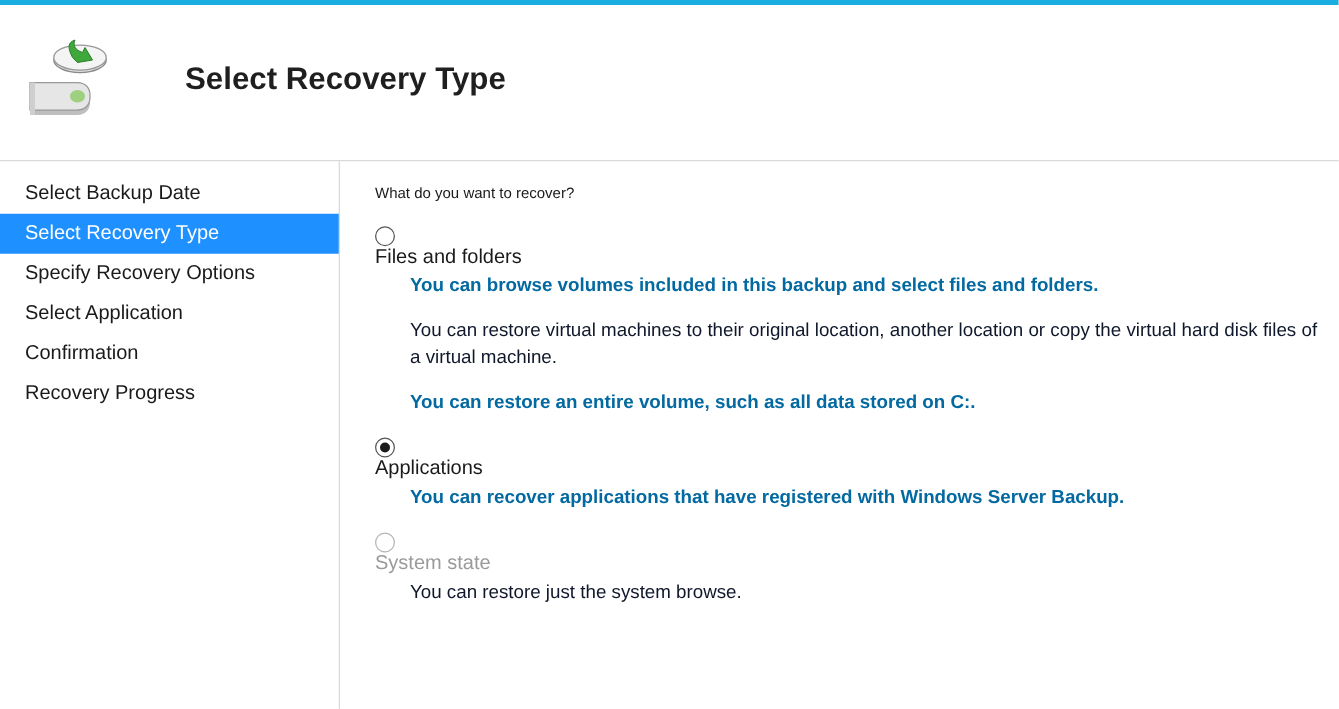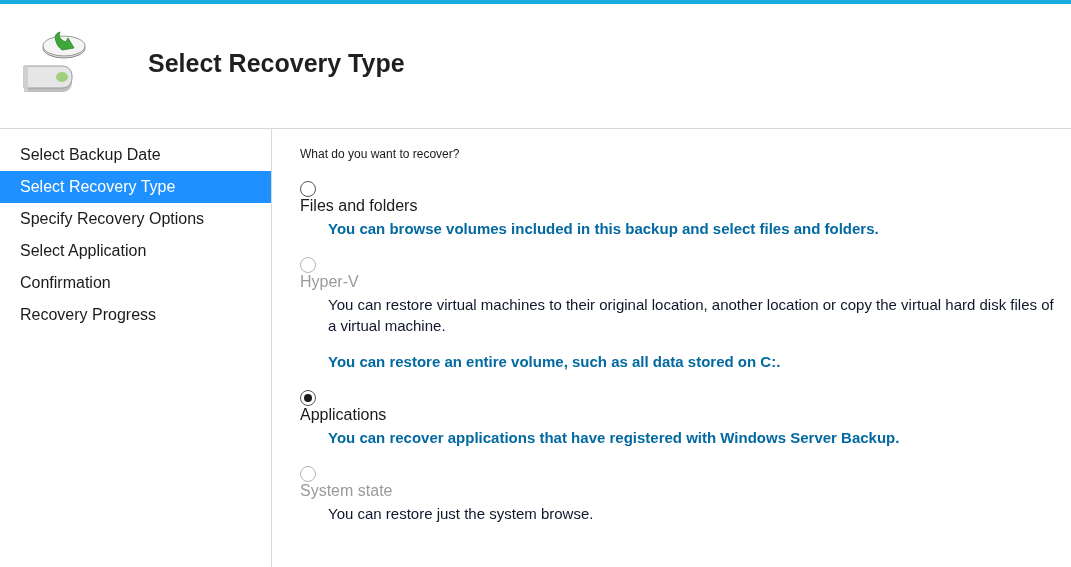--- a/index.html
+++ b/index.html
@@ -135,24 +135,20 @@
       <div class="step">Recovery Progress</div>
     </div>
   <div class="content">
     <div class="prompt">What do you want to recover?</div>
     <div id="options">
         <div class="option">
           <div class="radio"></div>
           <div class="opt-title">Files and folders</div>
         </div>
         <div class="opt-desc">You can browse volumes included in this backup and select files and folders.</div>
-        <div class="option disabled">
-          <div class="radio"></div>
-          <div class="opt-title">Hyper-V</div>
-        </div>
         <div class="opt-desc disabled normalw">You can restore virtual machines to their original location, another location or copy the virtual hard disk files of a virtual machine.</div>
         <div class="opt-desc">You can restore an entire volume, such as all data stored on C:.</div>
         <div class="option">
           <div class="radio selected"></div>
           <div class="opt-title">Applications</div>
         </div>
         <div class="opt-desc">You can recover applications that have registered with Windows Server Backup.</div>
         <div class="option disabled">
           <div class="radio"></div>
           <div class="opt-title">System state</div>

